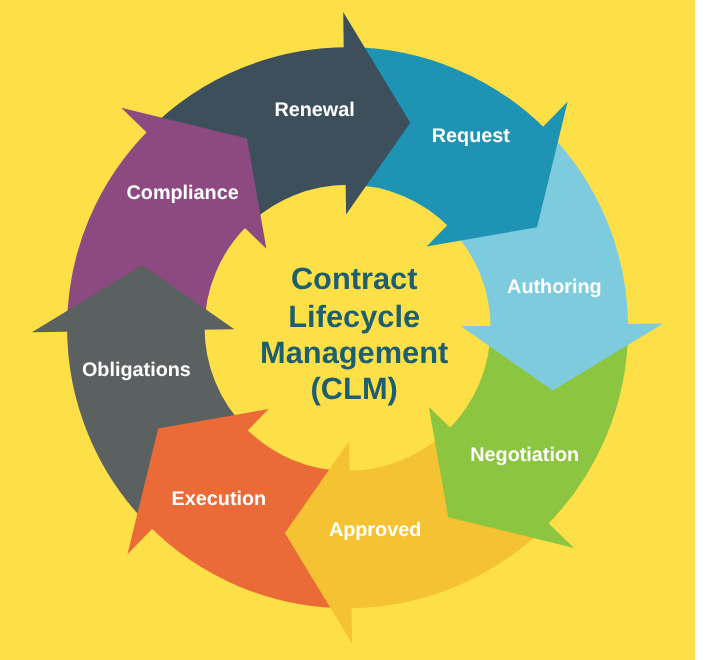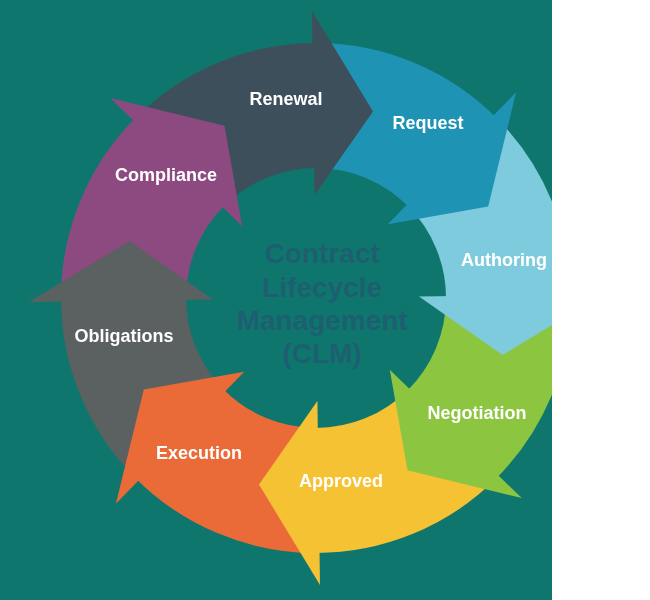--- a/index.html
+++ b/index.html
@@ -1,20 +1,20 @@
 <!DOCTYPE html>
 <html><head>
 <meta charset="utf-8">
 <style>
   html, body { margin: 0; padding: 0; background: #ffffff; }
   .canvas {
     position: relative;
-    width: 552px;
+    width: 632px;
     height: 600px;
-    background: #0f766e;
+    background: #fde047;
     font-family: "Liberation Sans", sans-serif;
     overflow: hidden;
   }
   svg text { font-family: "Liberation Sans", sans-serif; }
   .seg-label {
     font-size: 18px;
     font-weight: bold;
   }
   .title-line {
     font-size: 28px;

